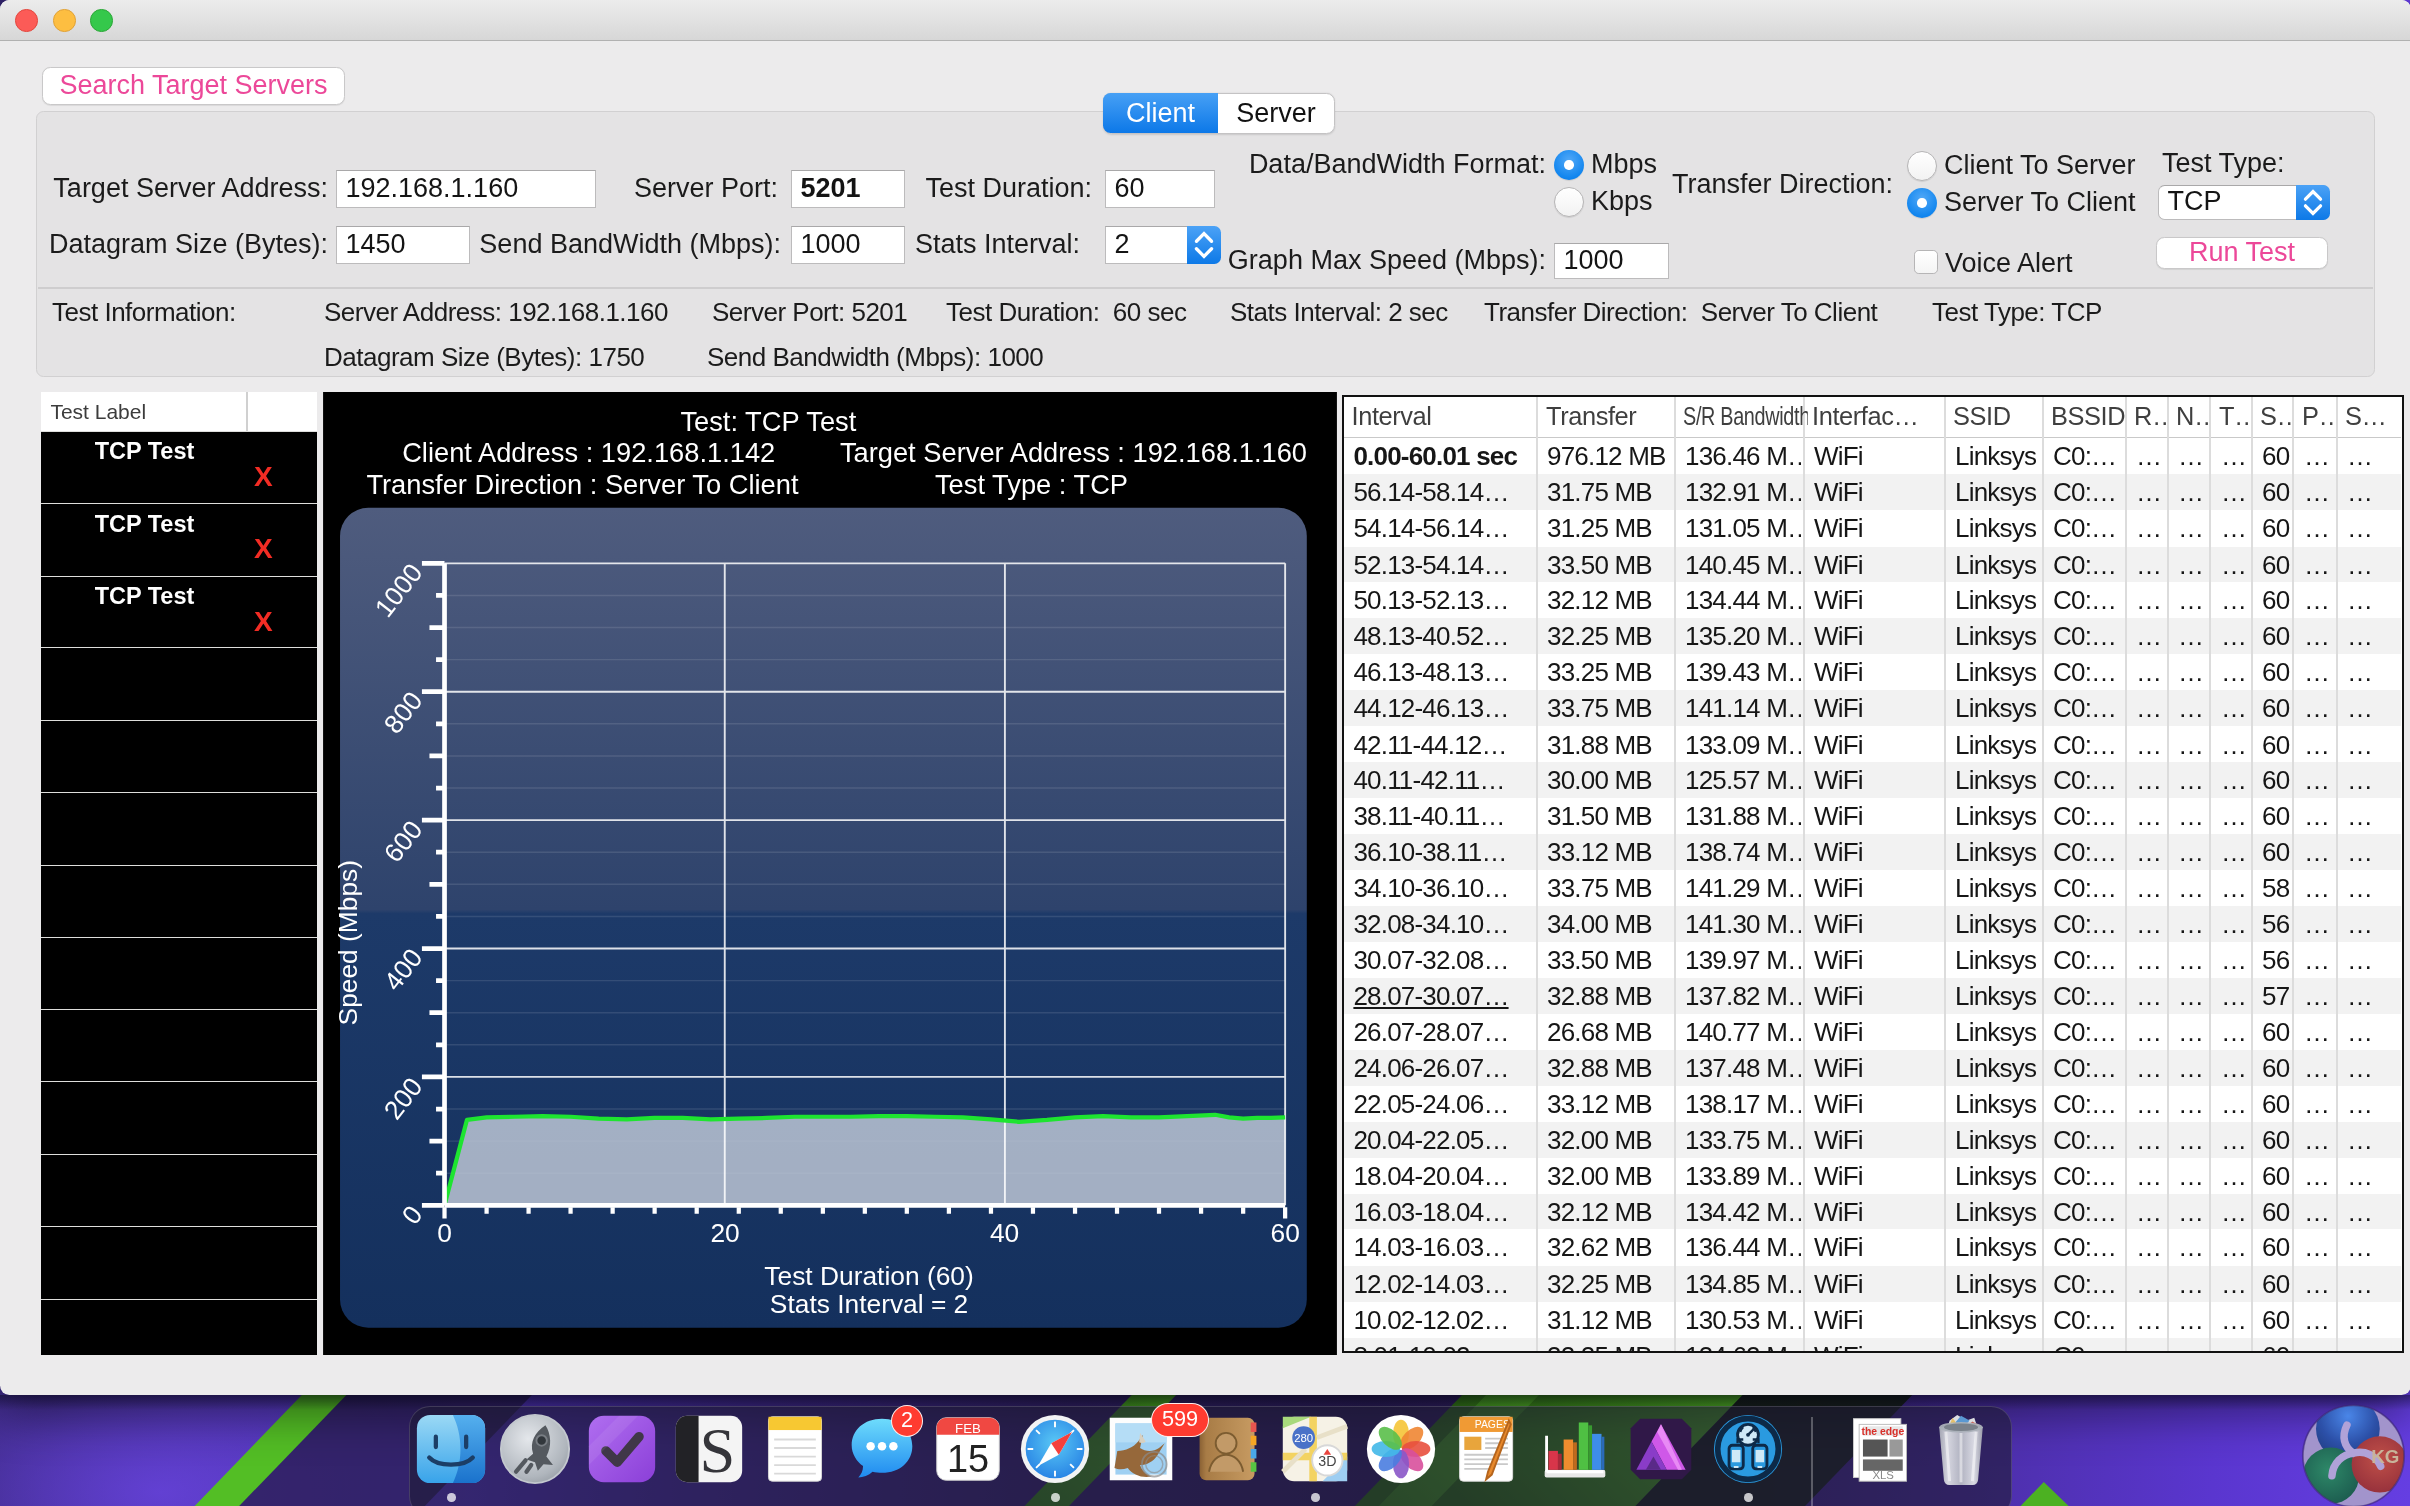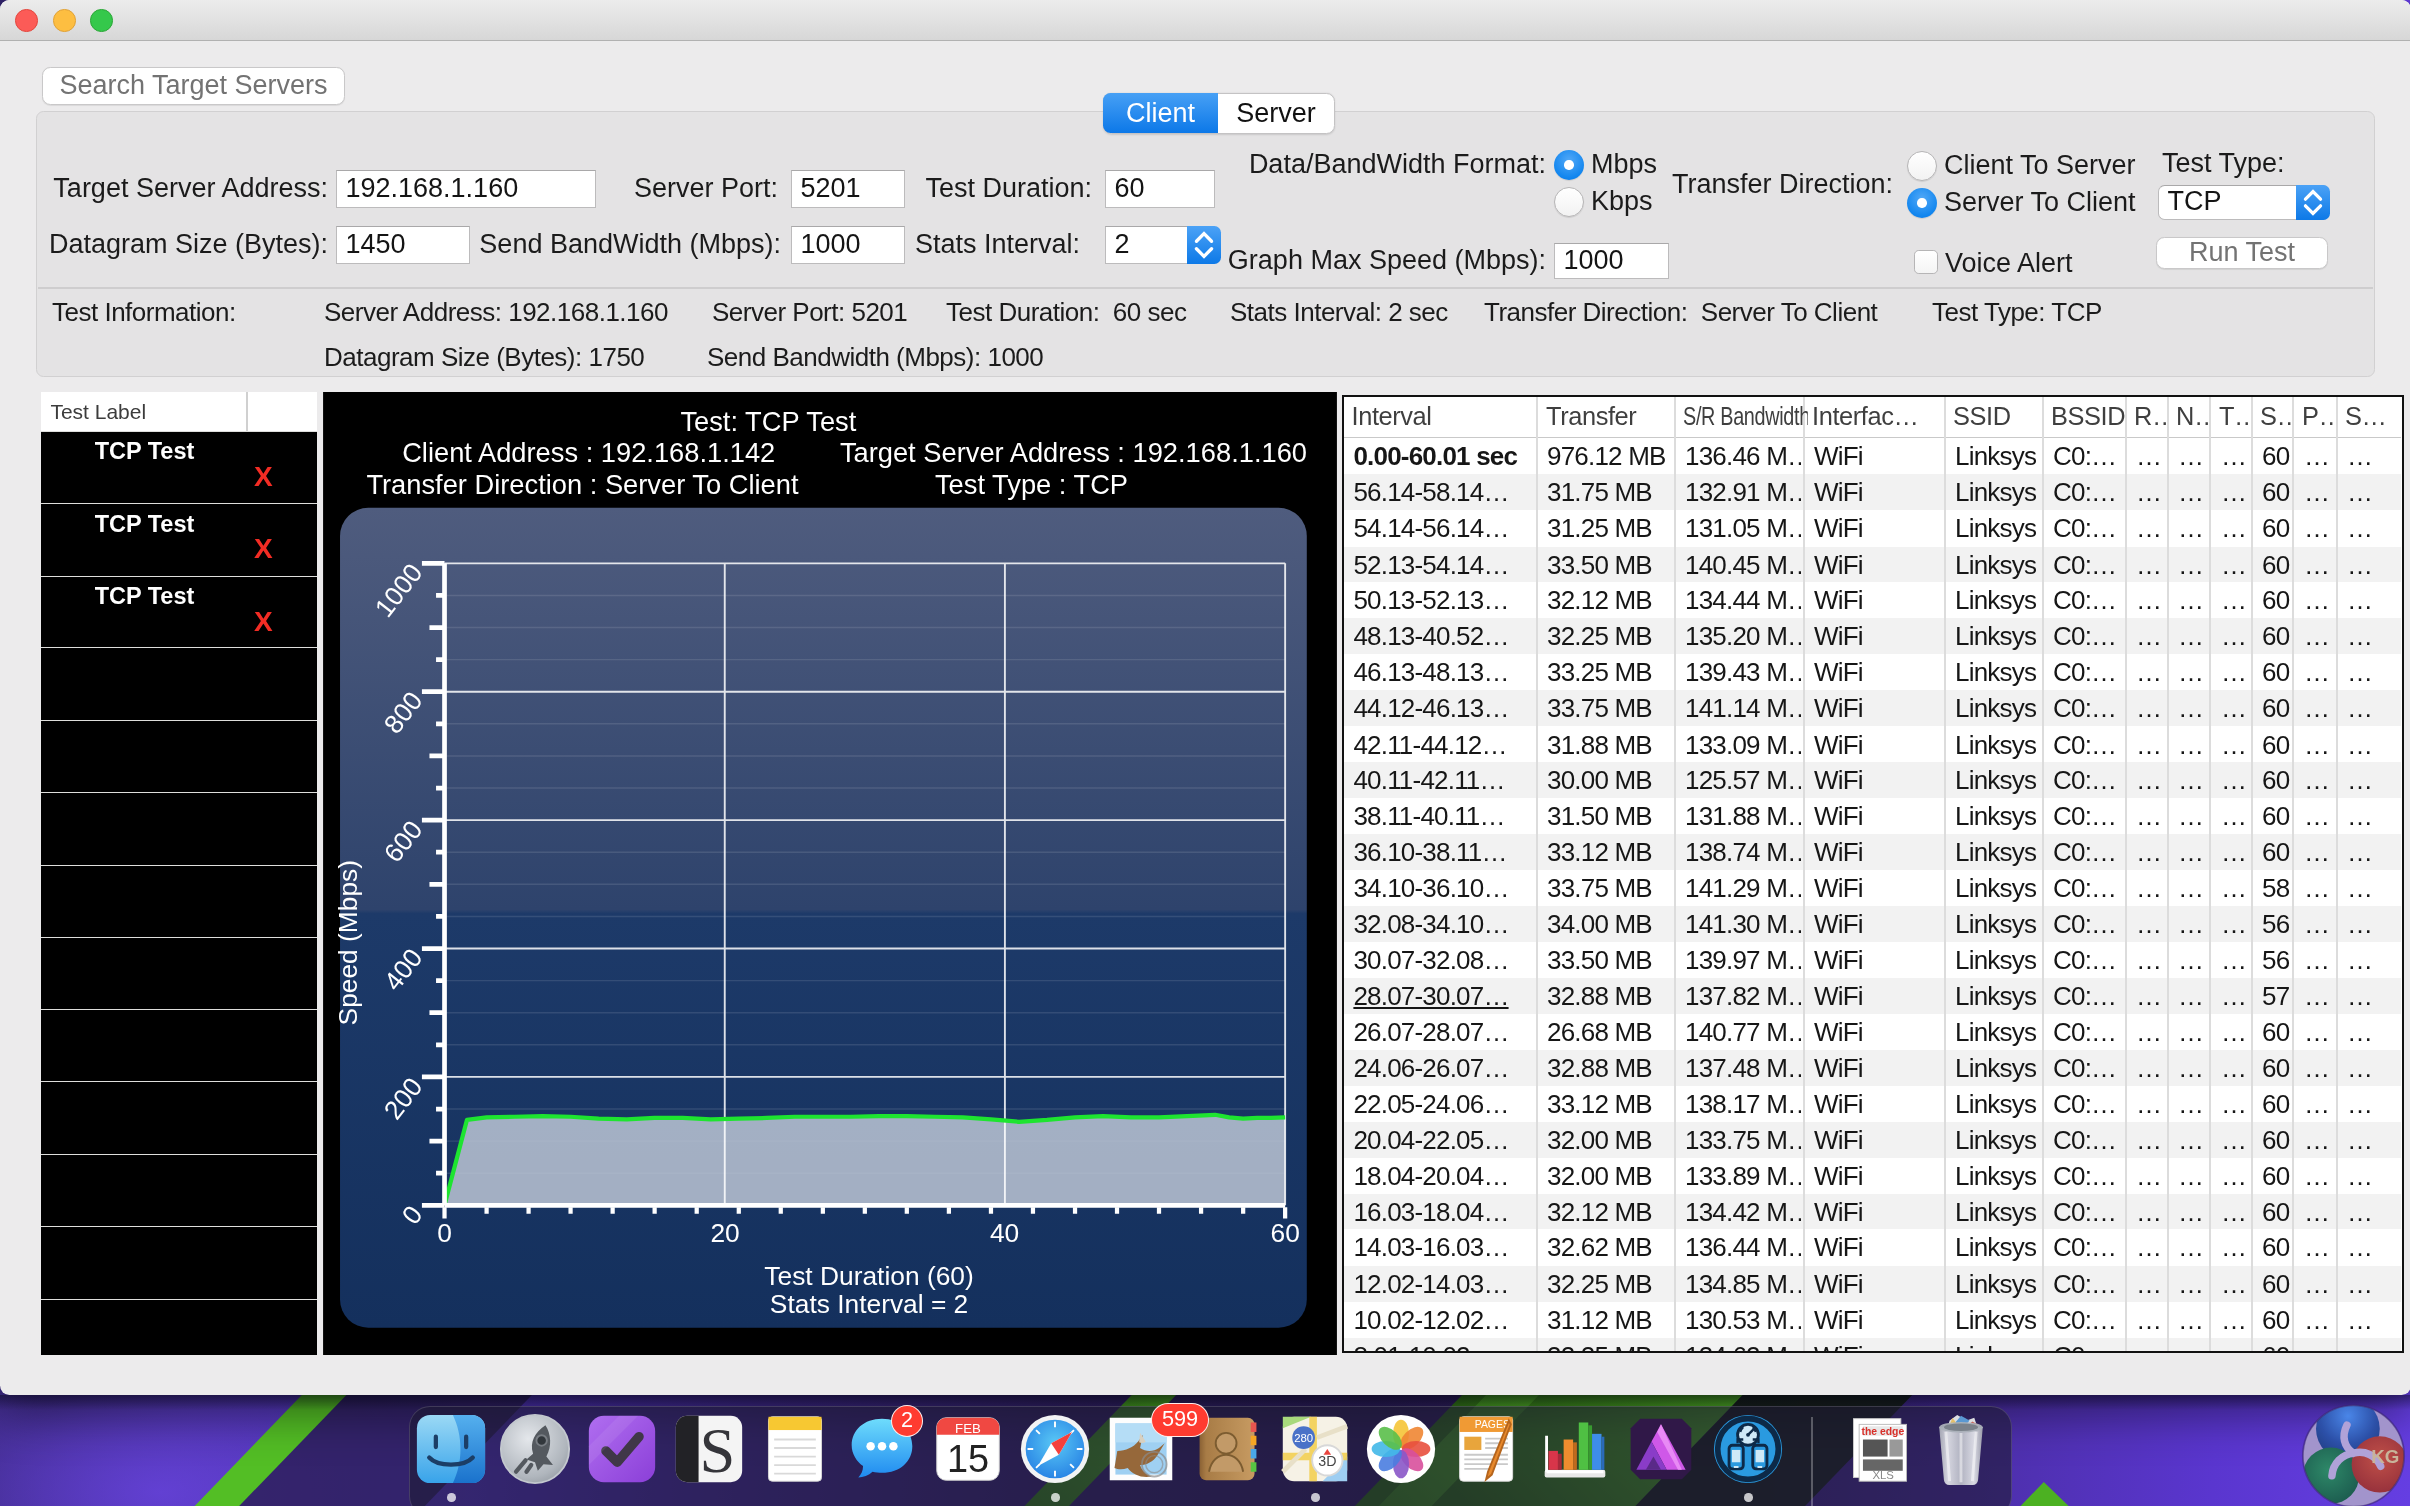--- a/index.html
+++ b/index.html
@@ -12,21 +12,21 @@
   border-radius:9.4px; background:#ecebec; overflow:hidden;
   box-shadow:0 19px 47px rgba(0,0,0,.45);}
 .titlebar { position:absolute; left:0; top:0; width:2411px; height:41px;
   background:linear-gradient(#ececec,#d7d7d7); border-bottom:1.9px solid #b1b1b1;}
 .tl { position:absolute; top:9.4px; width:22.6px; height:22.6px; border-radius:50%; }
 .wtitle { position:absolute; top:6.6px; left:0; width:2411px; text-align:center;
   font-size:28px; color:#4a4a4a; }
 .gbox { position:absolute; left:36px; top:111px; width:2339px; height:266px;
   background:#e4e3e4; border:1.9px solid #d1d0d1; border-radius:7.5px; }
 .btn { position:absolute; background:#fff; border:1.9px solid #c9c8c9; border-radius:8.5px;
-  text-align:center; color:#737373; box-shadow:0 0.9px 0.9px rgba(0,0,0,.08);}
+  text-align:center; color:#ec4899; box-shadow:0 0.9px 0.9px rgba(0,0,0,.08);}
 .lbl { position:absolute; font-size:27px; color:#1b1b1b; text-align:right; white-space:nowrap;}
 .fld { position:absolute; background:#fff; border:1.9px solid #bcbbbc; border-top-color:#a9a8a9;
   font-size:27px; color:#141414; padding-left:8.5px; white-space:nowrap; }
 .radio { position:absolute; width:30px; height:30px; border-radius:50%;
   background:linear-gradient(#fff,#f2f2f2); border:1.9px solid #b6b5b6; box-shadow:0 0.9px 0.9px rgba(0,0,0,.1);}
 .radio.on { background:radial-gradient(circle at 50% 35%, #51a8f7 0%, #1286ef 70%, #0a74e0 100%); border:none; }
 .radio.on::after { content:''; position:absolute; left:10.4px; top:10.4px; width:9.4px; height:9.4px;
   border-radius:50%; background:#fff; }
 .rlbl { position:absolute; font-size:27px; color:#1b1b1b; white-space:nowrap; }
 .chk { position:absolute; width:23.5px; height:23.5px; border-radius:4.7px;
@@ -76,21 +76,21 @@
 <div class="tl" style="left:90px;background:#35c84b;border:0.9px solid #2aa636;"></div>
 <div class="gbox"></div>
 <div class="btn" style="left:42px;top:67px;width:303px;height:38px;font-size:27px;line-height:35px;">Search Target Servers</div>
 <div class="seg">
       <div class="cl">Client</div>
       <div class="sv">Server</div>
     </div>
 <div class="lbl" style="left:-67px;top:173px;width:395px;">Target Server Address:</div>
 <div class="fld" style="left:336px;top:170px;width:260px;height:38px;line-height:34px;">192.168.1.160</div>
 <div class="lbl" style="left:383px;top:173px;width:395px;">Server Port:</div>
-<div class="fld" style="left:791px;top:170px;width:114px;height:38px;line-height:34px;">5201</div>
+<div class="fld" style="left:791px;top:170px;width:114px;height:38px;line-height:34px;font-weight:bold;">5201</div>
 <div class="lbl" style="left:697px;top:173px;width:395px;">Test Duration:</div>
 <div class="fld" style="left:1105px;top:170px;width:110px;height:38px;line-height:34px;">60</div>
 <div class="lbl" style="left:-67px;top:229px;width:395px;">Datagram Size (Bytes):</div>
 <div class="fld" style="left:336px;top:226px;width:134px;height:38px;line-height:34px;">1450</div>
 <div class="lbl" style="left:386px;top:229px;width:395px;">Send BandWidth (Mbps):</div>
 <div class="fld" style="left:791px;top:226px;width:114px;height:38px;line-height:34px;">1000</div>
 <div class="lbl" style="left:685px;top:229px;width:395px;">Stats Interval:</div>
 <div class="fld" style="left:1105px;top:226px;width:83px;height:38px;line-height:34px;">2</div>
 <div class="abs" style="left:1187px;top:226px;width:34px;height:38px;background:linear-gradient(#4ba2f6,#0d79e7);border-radius:0 6.6px 6.6px 0;"></div>
 <svg class="abs" style="left:1187px;top:226px;" width="34" height="38" viewBox="0 0 36 40">

